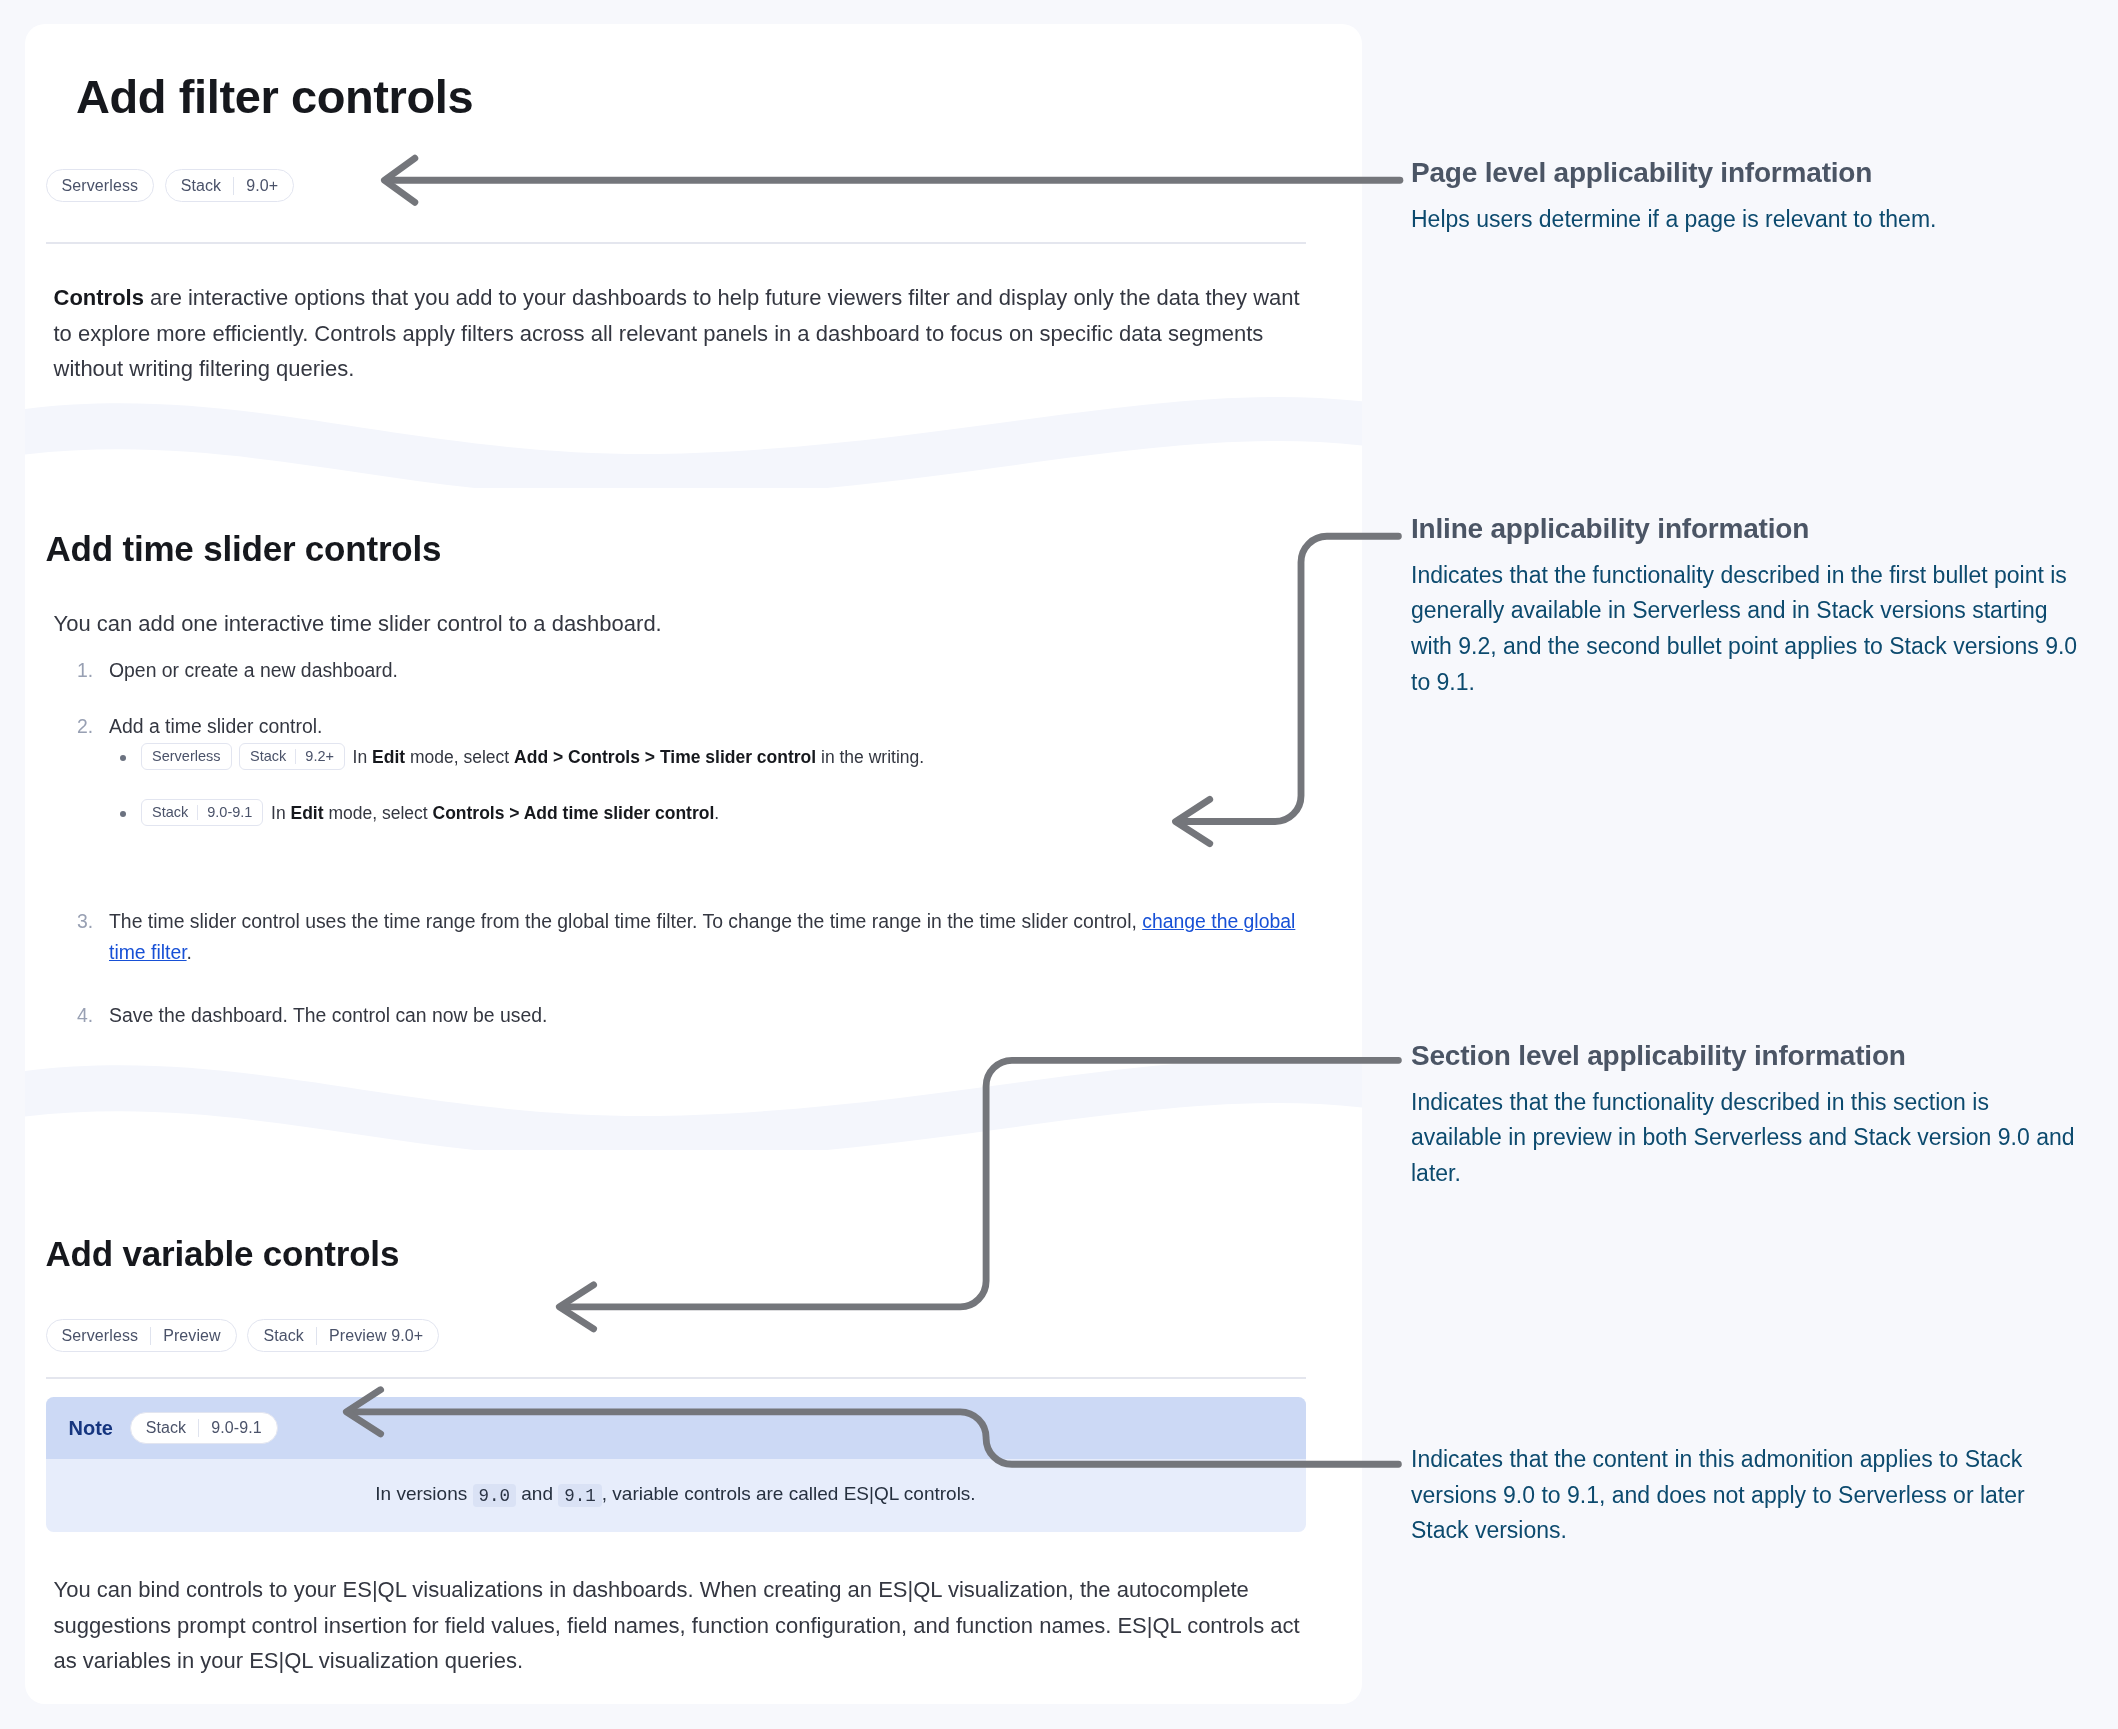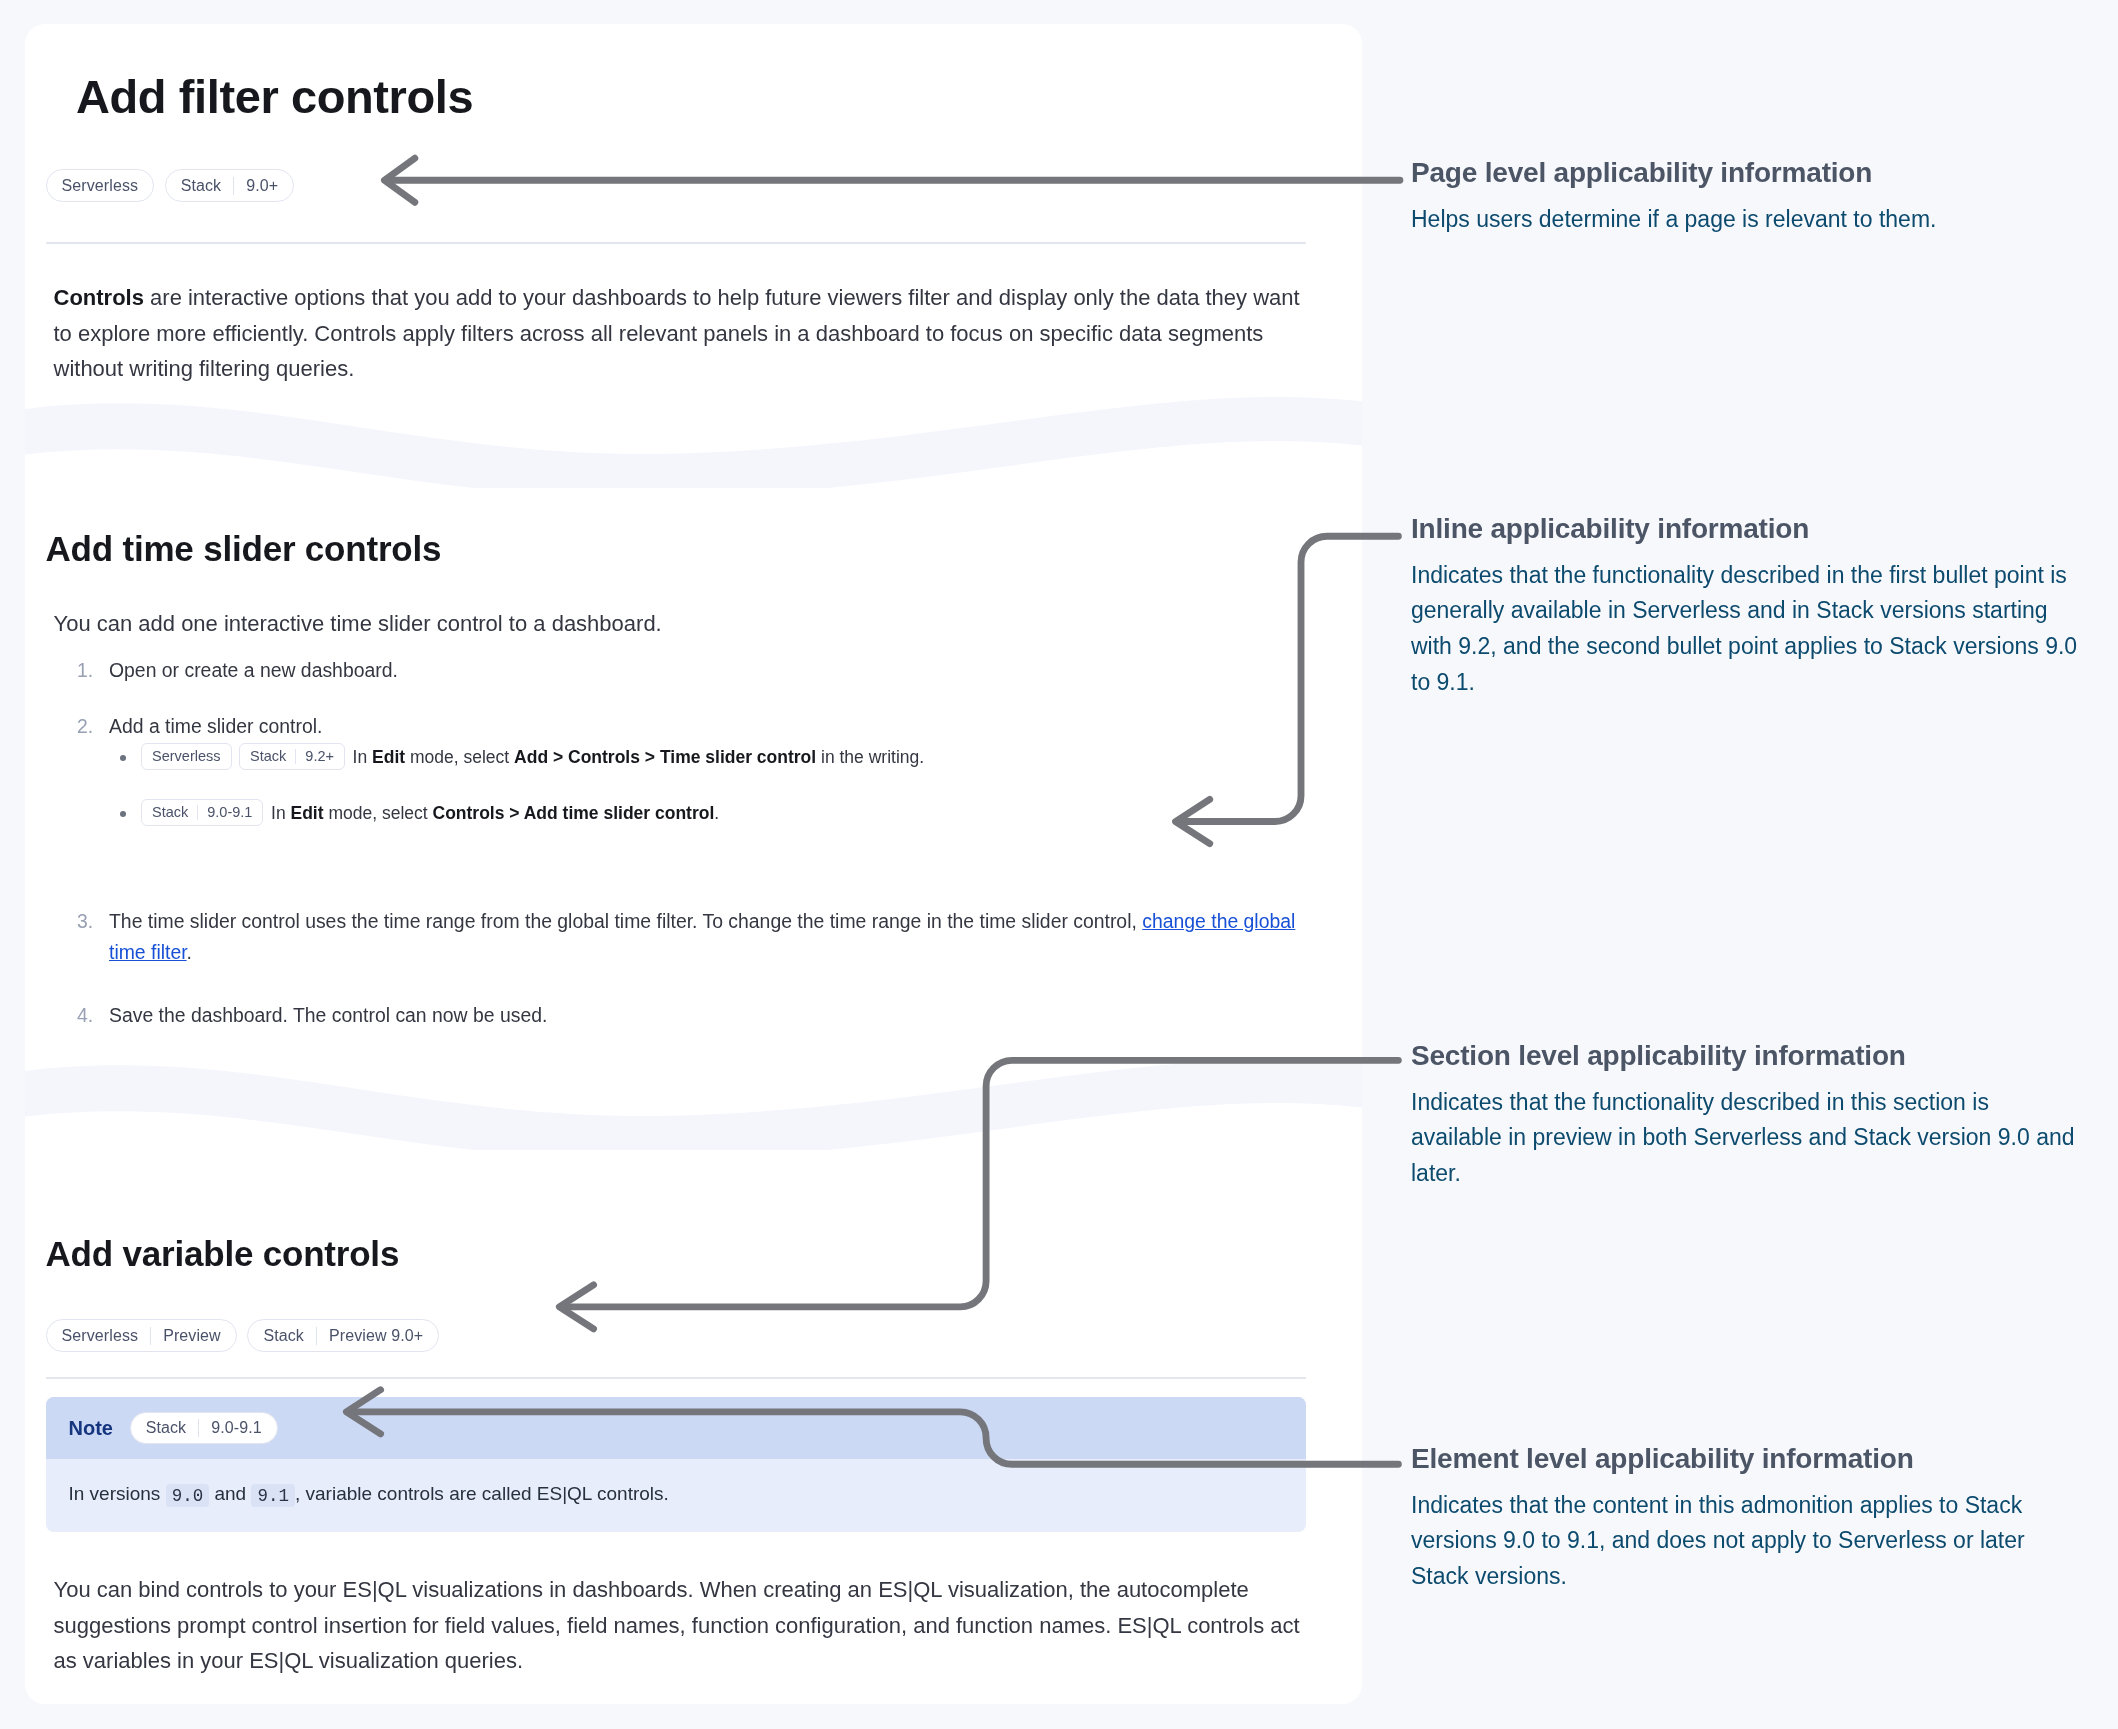--- a/index.html
+++ b/index.html
@@ -201,21 +201,21 @@
       </div>
       <div class="pill">
         <span class="seg">Stack</span>
         <span class="divider"></span>
         <span class="seg">Preview 9.0+</span>
       </div>
     </div>
 
     <div class="rule" style="position:absolute;left:20.5px;top:1353px;width:1260px;"></div>
 
-    <div class="note" style="position:absolute;left:20.5px;top:1373px;width:1260px;">
+    <div class="note" style="position:absolute;left:20.5px;top:1373px;width:1260px;text-align:center;">
       <div class="note-head">
         <span class="label">Note</span>
         <span class="pill" style="height:32px;">
           <span class="seg">Stack</span>
           <span class="divider"></span>
           <span class="seg">9.0-9.1</span>
         </span>
       </div>
       <div class="note-body">
         <p><span>In versions </span><code class="inline-code">9.0</code><span> and </span><code class="inline-code">9.1</code><span>, variable controls are called ES|QL controls.</span></p>
@@ -252,18 +252,17 @@
     <h3>Inline applicability information</h3>
     <p>Indicates that the functionality described in the first bullet point is generally available in Serverless and in Stack versions starting with 9.2, and the second bullet point applies to Stack versions 9.0 to 9.1.</p>
   </div>
 
   <div class="anno" style="top:1039px;">
     <h3>Section level applicability information</h3>
     <p>Indicates that the functionality described in this section is available in preview in both Serverless and Stack version 9.0 and later.</p>
   </div>
 
   <div class="anno" style="top:1442px;">
-    <h3>Element level applicability information</h3>
     <p>Indicates that the content in this admonition applies to Stack versions 9.0 to 9.1, and does not apply to Serverless or later Stack versions.</p>
   </div>
 
 </div>
 
 
 </body></html>

